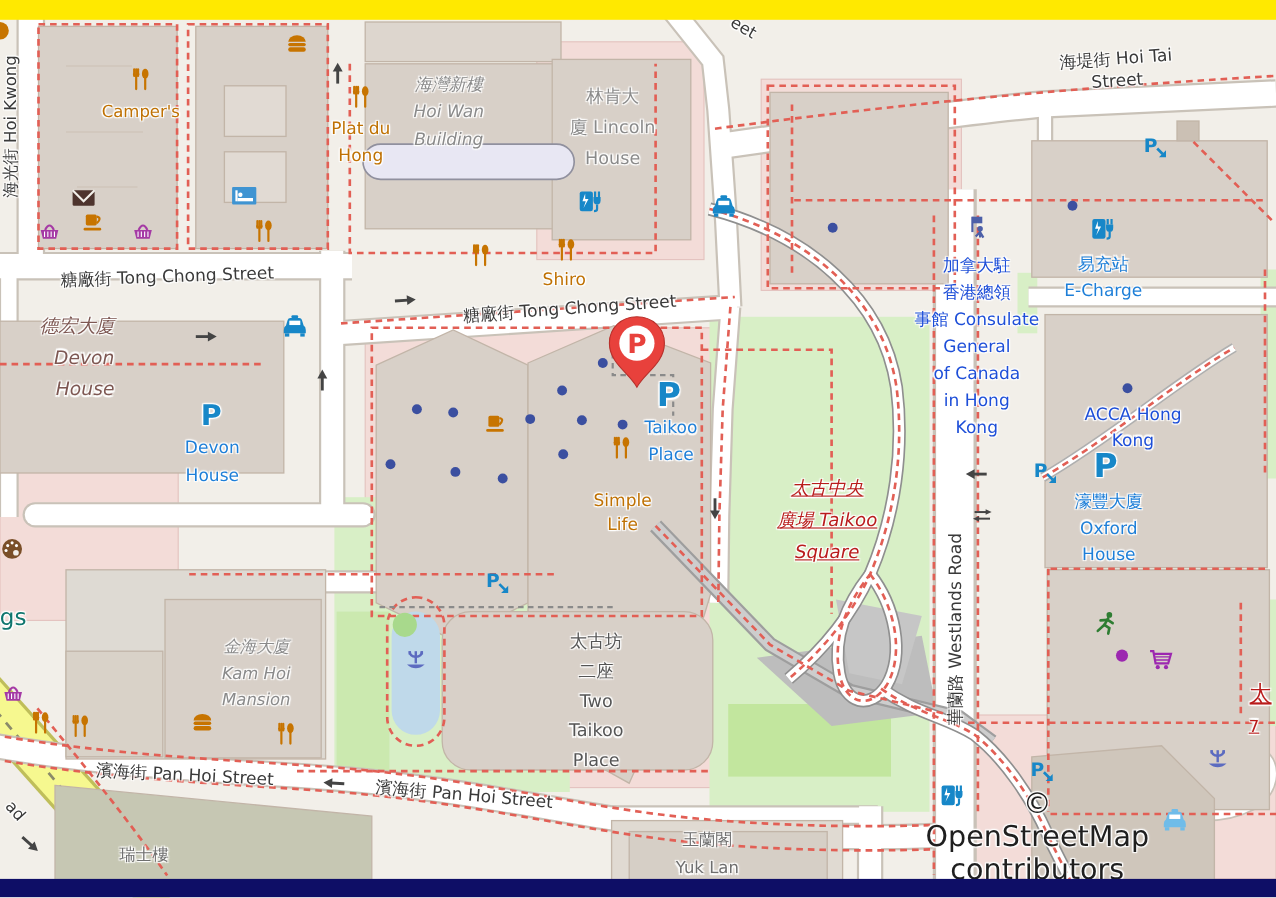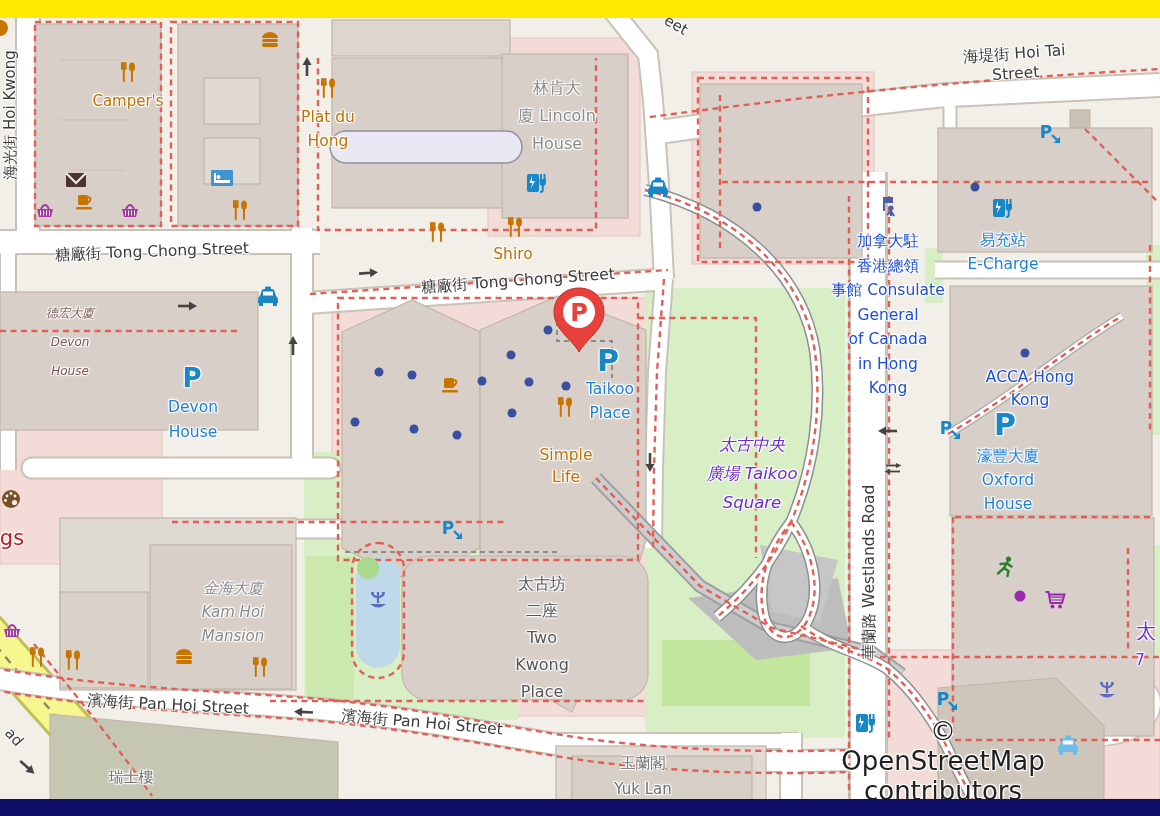--- a/index.html
+++ b/index.html
@@ -10,25 +10,25 @@
   #label-layer{position:absolute;left:0;top:0;width:100%;height:100%;pointer-events:none;}
   .lbl{position:absolute;white-space:pre-line;text-align:center;
        text-shadow:-1px -1px 1px #fff,1px -1px 1px #fff,-1px 1px 1px #fff,1px 1px 1px #fff,0 0 3px #fff;}
   .it{font-style:italic;}
   .c-street{color:#3A3A3A;}
   .c-bgray{color:#8A8A8A;}
   .c-bgray2{color:#6F6F6F;}
   .c-bdark{color:#555555;}
   .c-maroon{color:#7D5752;}
   .c-orange{color:#BF7103;}
-  .c-red{color:#b91c1c;}
+  .c-red{color:#0f766e;margin-top:23px;}
   .c-blue{color:#1E7FD8;}
   .c-pblue{color:#1787C8;font-weight:bold;}
   .c-indigo{color:#1d4ed8;}
-  .c-green{color:#6d28d9;}
+  .c-green{color:#b91c1c;text-decoration:underline;}
   .c-attr{color:#1F1F1F;}
   #top-bar{position:absolute;left:0;top:0;width:100%;height:18px;z-index:10;}
   #bottom-bar{position:absolute;left:0;top:799px;width:100%;height:17px;z-index:10;}
 </style>
 </head>
 <body>
 
 <div id="stage">
 
   <svg id="map-svg" width="1160" height="816" viewBox="0 0 1160 816">
@@ -406,33 +406,36 @@
     <div class="lbl c-attr" id="attribution" style="left:915px;top:761px;font-size:26px;transform:translate(-50%,-50%);pointer-events:auto;margin-left:28px;">© OpenStreetMap contributors</div>
   <div class="lbl c-street" style="left: 10px; top: 115px; font-size: 15px; transform: translate(-50%, -50%) rotate(-90deg);">海光街 Hoi Kwong</div>
       <div class="lbl c-street" style="left: 152px; top: 252px; font-size: 15.5px; transform: translate(-50%, -50%) rotate(-2deg);">糖廠街 Tong Chong Street</div>
       <div class="lbl c-street" style="left: 518px; top: 281px; font-size: 15.5px; transform: translate(-50%, -50%) rotate(-4deg);">糖廠街 Tong Chong Street</div>
       <div class="lbl c-street" style="left: 1015px; top: 63px; font-size: 15.5px; transform: translate(-50%, -50%) rotate(-4deg);">海堤街 Hoi Tai Street</div>
       <div class="lbl c-street" style="left: 168px; top: 705px; font-size: 15.5px; transform: translate(-50%, -50%) rotate(3deg);">濱海街 Pan Hoi Street</div>
       <div class="lbl c-street" style="left: 422px; top: 723px; font-size: 15.5px; transform: translate(-50%, -50%) rotate(5deg);">濱海街 Pan Hoi Street</div>
       <div class="lbl c-street" style="left: 869px; top: 572px; font-size: 15.5px; transform: translate(-50%, -50%) rotate(-90deg);">華蘭路 Westlands Road</div>
       <div class="lbl c-street" style="left: 676px; top: 25px; font-size: 15px; transform: translate(-50%, -50%) rotate(30deg);">eet</div>
       <div class="lbl c-street" style="left: 14px; top: 737px; font-size: 15px; transform: translate(-50%, -50%) rotate(48deg);">ad</div>
+      <div class="lbl c-bgray it" style="left: 408px; top: 102px; font-size: 15.5px; line-height: 25px; transform: translate(-50%, -50%) rotate(0deg);">海灣新樓
+Hoi Wan
+Building</div>
       <div class="lbl c-bgray" style="left: 557px; top: 116px; font-size: 16px; line-height: 28px; transform: translate(-50%, -50%) rotate(0deg);">林肯大
 廈 Lincoln
 House</div>
-      <div class="lbl c-maroon it" style="left: 70px; top: 342px; font-size: 12px; line-height: 29px; transform: translate(-50%, -50%) rotate(0deg);">德宏大廈
+      <div class="lbl c-maroon it" style="left: 70px; top: 326px; font-size: 17px; line-height: 29px; transform: translate(-50%, -50%) rotate(0deg); text-align: right;">德宏大廈
 Devon
 House</div>
       <div class="lbl c-bgray it" style="left: 233px; top: 612px; font-size: 15px; line-height: 24px; transform: translate(-50%, -50%) rotate(0deg);">金海大廈
 Kam Hoi
 Mansion</div>
       <div class="lbl c-bdark" style="left: 542px; top: 637px; font-size: 16px; line-height: 27px; transform: translate(-50%, -50%) rotate(0deg);">太古坊
 二座
 Two
-Kwong
+Taikoo
 Place</div>
       <div class="lbl c-bgray2" style="left: 131px; top: 777px; font-size: 15px; transform: translate(-50%, -50%) rotate(0deg);">瑞士樓</div>
       <div class="lbl c-bgray2" style="left: 643px; top: 776px; font-size: 15px; line-height: 26px; transform: translate(-50%, -50%) rotate(0deg);">玉蘭閣
 Yuk Lan</div>
       <div class="lbl c-orange" style="left: 128px; top: 101px; font-size: 15px; transform: translate(-50%, -50%) rotate(0deg); text-align: center;">Camper's</div>
       <div class="lbl c-orange" style="left: 328px; top: 129px; font-size: 15.5px; line-height: 24px; transform: translate(-50%, -50%) rotate(0deg);">Plat du
 Hong</div>
       <div class="lbl c-orange" style="left: 513px; top: 254px; font-size: 15.5px; transform: translate(-50%, -50%) rotate(0deg);">Shiro</div>
       <div class="lbl c-orange" style="left: 566px; top: 450px; font-size: 15.5px; line-height: 22px; transform: translate(-50%, -50%) rotate(0deg); margin-top: 16px;">Simple
 Life</div>

